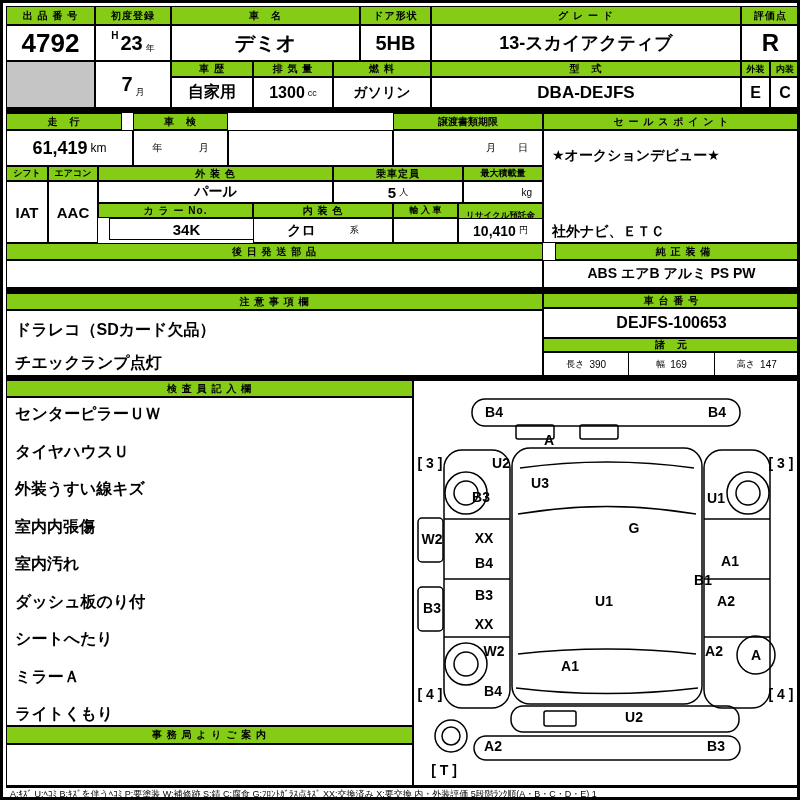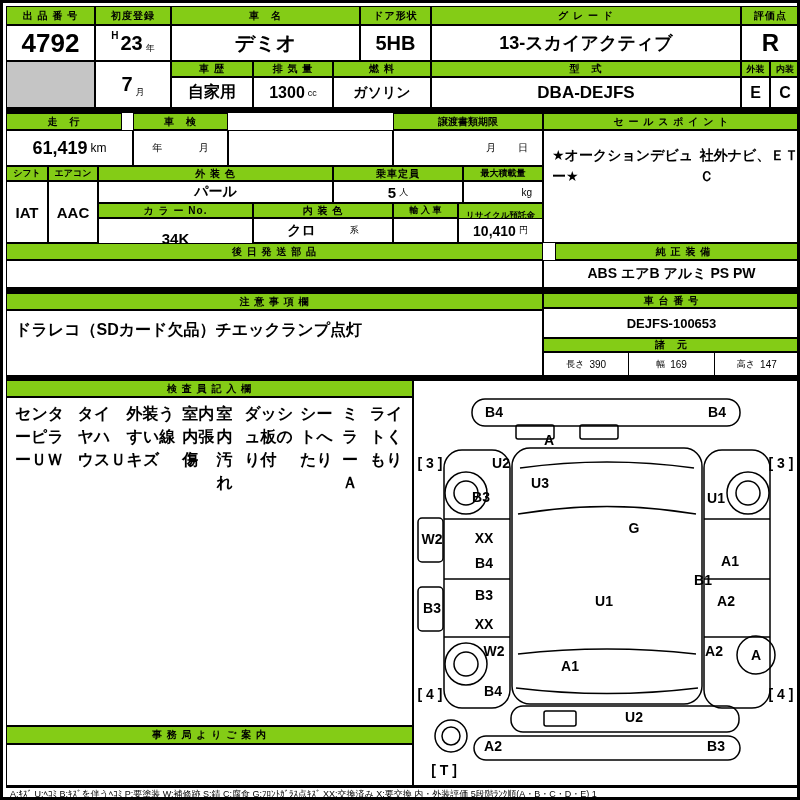--- a/index.html
+++ b/index.html
@@ -5,21 +5,21 @@
   * { margin:0; padding:0; }
   html,body { background:#e8e8e8; }
   body { font-family:"Liberation Sans","DejaVu Sans",sans-serif; color:#000; }
   #sheet { position:relative; width:800px; height:800px; background:#fff;
            border:3px solid #000; box-sizing:border-box; overflow:hidden; }
   .c { position:absolute; box-sizing:border-box; border:1px solid #000;
        display:flex; align-items:center; justify-content:center; overflow:hidden;
        background:#fff; }
   .h { background:#84cc16; font-size:10px; letter-spacing:1px; font-weight:bold; }
   .v { font-weight:bold; }
-  .col { flex-direction:row; align-items:flex-start; justify-content:flex-start; }
+  .col { flex-direction:column; align-items:flex-start; justify-content:space-between; }
   .bar { position:absolute; background:#000; }
   .unit { font-size:9px; font-weight:normal; margin-left:3px; }
   .tiny { font-size:10px; font-weight:normal; }
   #sales-lines div { font-size:14px; font-weight:bold; line-height:21px; }
   #caution-lines div { font-size:16px; font-weight:bold; line-height:25px; }
   #inspector-lines div { font-size:16px; font-weight:bold; line-height:23px; }
   .spec-cell { flex:1; height:100%; display:flex; align-items:center; justify-content:center; border-left:1px solid #000; }
   .spec-cell:first-child { border-left:none; }
   .spec-k { font-size:9px; margin-right:5px; }
   .spec-v { font-size:10px; font-weight:normal; }
@@ -108,21 +108,21 @@
   <div class="c v" style="left:330px;top:178px;width:130px;height:22px">
     <span style="font-size:15px">5</span>
     <span class="unit">人</span>
   </div>
   <div class="c h" style="left:460px;top:163px;width:80px;height:15px;font-size:9px;letter-spacing:0">最大積載量</div>
   <div class="c" style="left:460px;top:178px;width:80px;height:22px;justify-content:flex-end;padding-right:10px">
     <span class="tiny">kg</span>
   </div>
 
   <div class="c h" style="left:95px;top:200px;width:155px;height:15px">カ ラ ー No.</div>
-  <div class="c v" style="left:95px;top:215px;width:155px;height:41px;font-size:15px">34K</div>
+  <div class="c v" style="left:106px;top:215px;width:155px;height:22px;font-size:15px">34K</div>
   <div class="c h" style="left:250px;top:200px;width:140px;height:15px">内 装 色</div>
   <div class="c v" style="left:250px;top:215px;width:140px;height:25px">
     <span style="font-size:14px">クロ</span>
     <span class="unit" style="margin-left:34px">系</span>
   </div>
   <div class="c h" style="left:390px;top:200px;width:65px;height:15px;font-size:9px;letter-spacing:0">輸 入 車</div>
   <div class="c" style="left:390px;top:215px;width:65px;height:25px"></div>
   <div class="c h" style="left:455px;top:200px;width:85px;height:26px;font-size:8.5px;letter-spacing:0">リサイクル預託金</div>
   <div class="c v" style="left:455px;top:215px;width:85px;height:25px">
     <span style="font-size:14px">10,410</span>
@@ -135,21 +135,21 @@
   <div class="c v" style="left:540px;top:257px;width:257px;height:28px;font-size:14px">ABS エアB アルミ PS PW</div>
 
   <div class="bar" style="left:3px;top:285px;width:794px;height:5px"></div>
 
   <div class="c h" style="left:3px;top:290px;width:537px;height:17px">注 意 事 項 欄</div>
   <div class="c col" style="left:3px;top:307px;width:537px;height:66px;padding:6px 0 0 8px" id="caution-lines">
       <div>ドラレコ（SDカード欠品）</div>
       <div>チエックランプ点灯</div>
     </div>
   <div class="c h" style="left:540px;top:290px;width:257px;height:15px">車 台 番 号</div>
-  <div class="c v" style="left:540px;top:305px;width:257px;height:30px;font-size:13px">DEJFS-100653</div>
+  <div class="c v" style="left:540px;top:305px;width:257px;height:30px;font-size:16px">DEJFS-100653</div>
   <div class="c h" style="left:540px;top:335px;width:257px;height:14px">諸　元</div>
   <div class="c" style="left:540px;top:349px;width:257px;height:24px;padding:0" id="spec-cells">
       <div class="spec-cell">
         <span class="spec-k">長さ</span>
         <span class="spec-v">390</span>
       </div>
       <div class="spec-cell">
         <span class="spec-k">幅</span>
         <span class="spec-v">169</span>
       </div>

